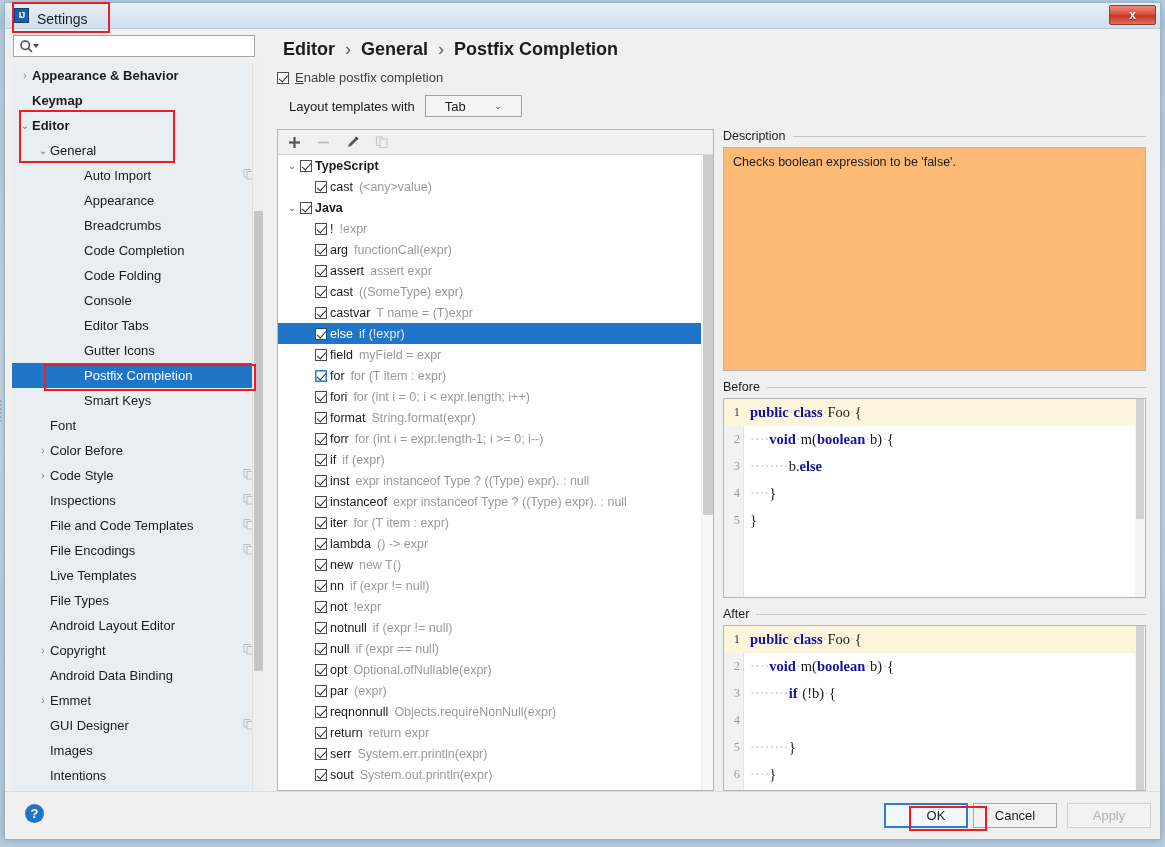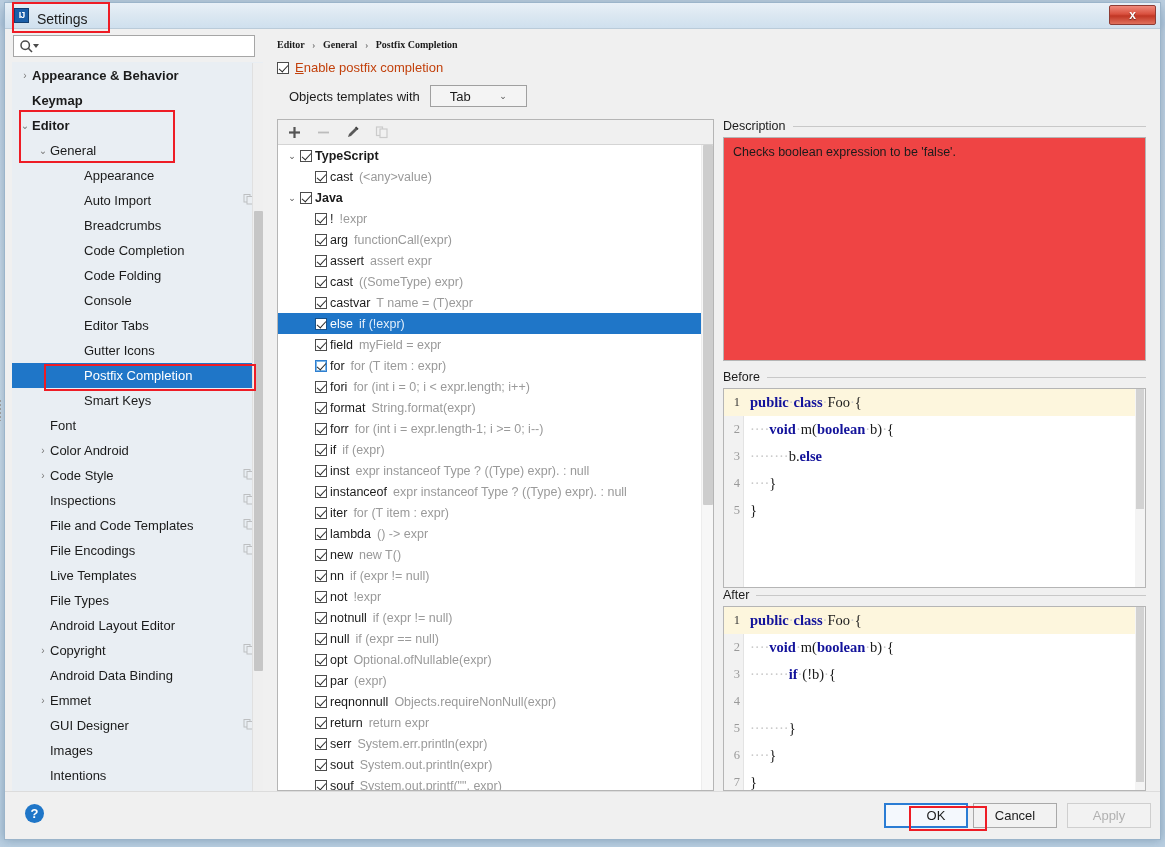--- a/index.html
+++ b/index.html
@@ -133,25 +133,25 @@
     position:absolute; right:0; top:0; width:11px; height:100%;
     background:#efefef; border-left:1px solid #e0e0e0;
   }
   .sb-thumb {
     position:absolute; left:1px; width:9px; background:#c6c6c6; border-radius:1px;
   }
 
   
   .main { flex:1; display:flex; flex-direction:column; min-width:0; padding:0; }
   .breadcrumb {
-    margin:10px 0 0 14px; font-size:10px; font-weight:bold; color:#1b1b1b;font-family:Liberation Serif, serif;
+    margin:10px 0 0 20px; font-size:18px; font-weight:bold; color:#1b1b1b;
   }
   .breadcrumb .sep { color:#5c5c5c; font-weight:normal; margin:0 5px; }
   .enable-row {
-    margin:10px 0 0 14px; display:flex; align-items:center; font-size:13px; color:#c2410c;
+    margin:10px 0 0 14px; display:flex; align-items:center; font-size:13px; color:#404040;
   }
   .expand-row {
     margin:10px 0 0 26px; display:flex; align-items:center; font-size:13px; color:#1b1b1b;
   }
   .combo {
     margin-left:10px; width:97px; height:22px;
     border:1px solid #a0a0a0; background:#f4f4f4;
     display:flex; align-items:center; padding:0 19px;
     font-size:13px; color:#1b1b1b; cursor:pointer;
   }
@@ -202,21 +202,21 @@
   .lp-thumb { position:absolute; left:1px; width:10px; background:#cdcdcd; border-radius:1px; }
 
   
   .rightpane { flex:1; display:flex; flex-direction:column; min-width:0; min-height:0; }
   .section-head {
     display:flex; align-items:center; font-size:12.5px; color:#1b1b1b;
     margin-bottom:4px; flex:0 0 auto;
   }
   .section-head .line { flex:1; height:1px; background:#c8c8c8; margin-left:7px; }
   .descbox {
-    border:1px solid #b5b5b5; background:#ef4444;
+    border:1px solid #b5b5b5; background:#fdba74;
     padding:7px 9px; font-size:12.5px; color:#1b1b1b;
     height:224px; flex:0 0 224px; overflow:hidden;
   }
   .codebox {
     border:1px solid #b5b5b5; background:#fff;
     overflow:hidden; position:relative; min-height:0;
   }
   .codebox.before { height:200px; flex:0 0 200px; }
   .codebox.after  { flex:1; }
   .gutter {
@@ -343,32 +343,32 @@
             <div class="tnode lvl0 bold">
               <span class="arrow">⌄</span>
               <span class="tlabel">Editor</span>
             </div>
             <div class="tnode lvl1">
               <span class="arrow">⌄</span>
               <span class="tlabel">General</span>
             </div>
             <div class="tnode lvl2">
               <span class="arrow"></span>
-              <span class="tlabel">Appearance</span>
-            </div>
-            <div class="tnode lvl2">
-              <span class="arrow"></span>
               <span class="tlabel">Auto Import</span>
               <span class="copy-ico"><svg width="12" height="12" viewBox="0 0 12 12">
                   <rect x="1" y="1.5" width="6" height="7.5" fill="none" stroke="#9a9a9a" stroke-width="1"></rect>
                   <rect x="4" y="3.5" width="6.5" height="7.5" fill="#eef1f4" stroke="#9a9a9a" stroke-width="1"></rect>
                 </svg></span>
             </div>
             <div class="tnode lvl2">
               <span class="arrow"></span>
+              <span class="tlabel">Appearance</span>
+            </div>
+            <div class="tnode lvl2">
+              <span class="arrow"></span>
               <span class="tlabel">Breadcrumbs</span>
             </div>
             <div class="tnode lvl2">
               <span class="arrow"></span>
               <span class="tlabel">Code Completion</span>
             </div>
             <div class="tnode lvl2">
               <span class="arrow"></span>
               <span class="tlabel">Code Folding</span>
             </div>
@@ -391,21 +391,21 @@
             <div class="tnode lvl2">
               <span class="arrow"></span>
               <span class="tlabel">Smart Keys</span>
             </div>
             <div class="tnode lvl1">
               <span class="arrow"></span>
               <span class="tlabel">Font</span>
             </div>
             <div class="tnode lvl1">
               <span class="arrow">›</span>
-              <span class="tlabel">Color Android</span>
+              <span class="tlabel">Color Before</span>
             </div>
             <div class="tnode lvl1">
               <span class="arrow">›</span>
               <span class="tlabel">Code Style</span>
               <span class="copy-ico"><svg width="12" height="12" viewBox="0 0 12 12">
                   <rect x="1" y="1.5" width="6" height="7.5" fill="none" stroke="#9a9a9a" stroke-width="1"></rect>
                   <rect x="4" y="3.5" width="6.5" height="7.5" fill="#eef1f4" stroke="#9a9a9a" stroke-width="1"></rect>
                 </svg></span>
             </div>
             <div class="tnode lvl1">
@@ -495,21 +495,21 @@
       </div>
 
       <div class="enable-row">
         <span class="cb" style="margin-right:6px;"></span>
         <span>
           <span class="underline">E</span><span>nable postfix completion</span>
         </span>
       </div>
 
       <div class="expand-row">
-        <span>Objects templates with</span>
+        <span>Layout templates with</span>
         <div class="combo">
           <span class="cv">Tab</span>
           <span class="chev">⌄</span>
         </div>
       </div>
 
       <div class="panes">
 
         <div class="listpane">
           <div class="lp-toolbar">
@@ -736,21 +736,21 @@
                 <div class="cline">
                   <span class="lnum">5</span>
                   <span class="ctext"><span>}</span></span>
                 </div>
               </div>
             <div class="code-sb">
               <div class="code-thumb" style="top:0;height:120px;"></div>
             </div>
           </div>
 
-          <div class="section-head" style="margin-top:0;">
+          <div class="section-head" style="margin-top:9px;">
             <span>After</span>
             <span class="line"></span>
           </div>
           <div class="codebox after">
             <div class="gutter"></div>
             <div id="after-lines" style="position:relative;">
                 <div class="cline hl">
                   <span class="lnum">1</span>
                   <span class="ctext"><span class="kw">public</span><span class="ws">·</span><span class="kw">class</span><span class="ws">·</span><span>Foo</span><span class="ws">·</span><span>{</span></span>
                 </div>

